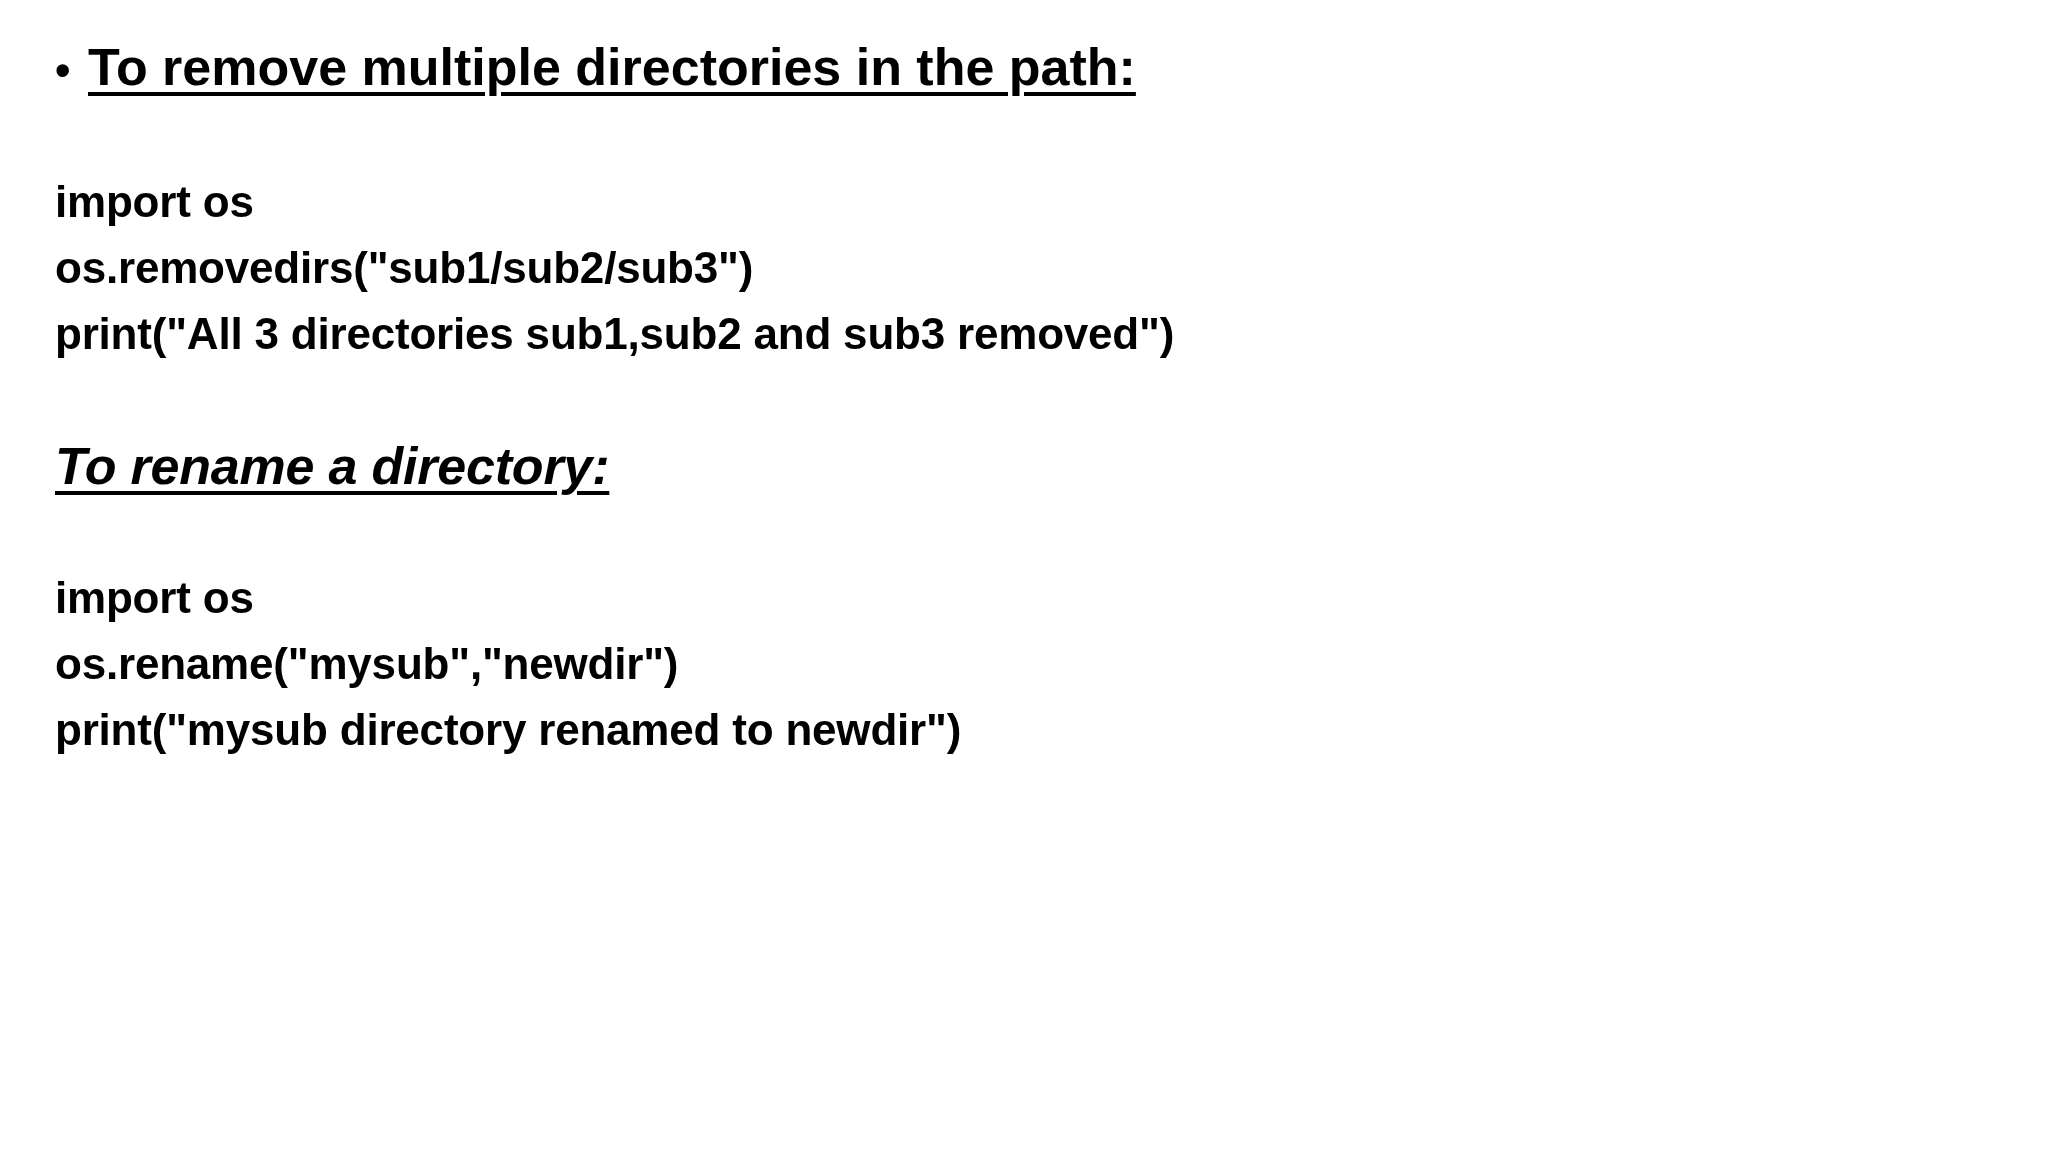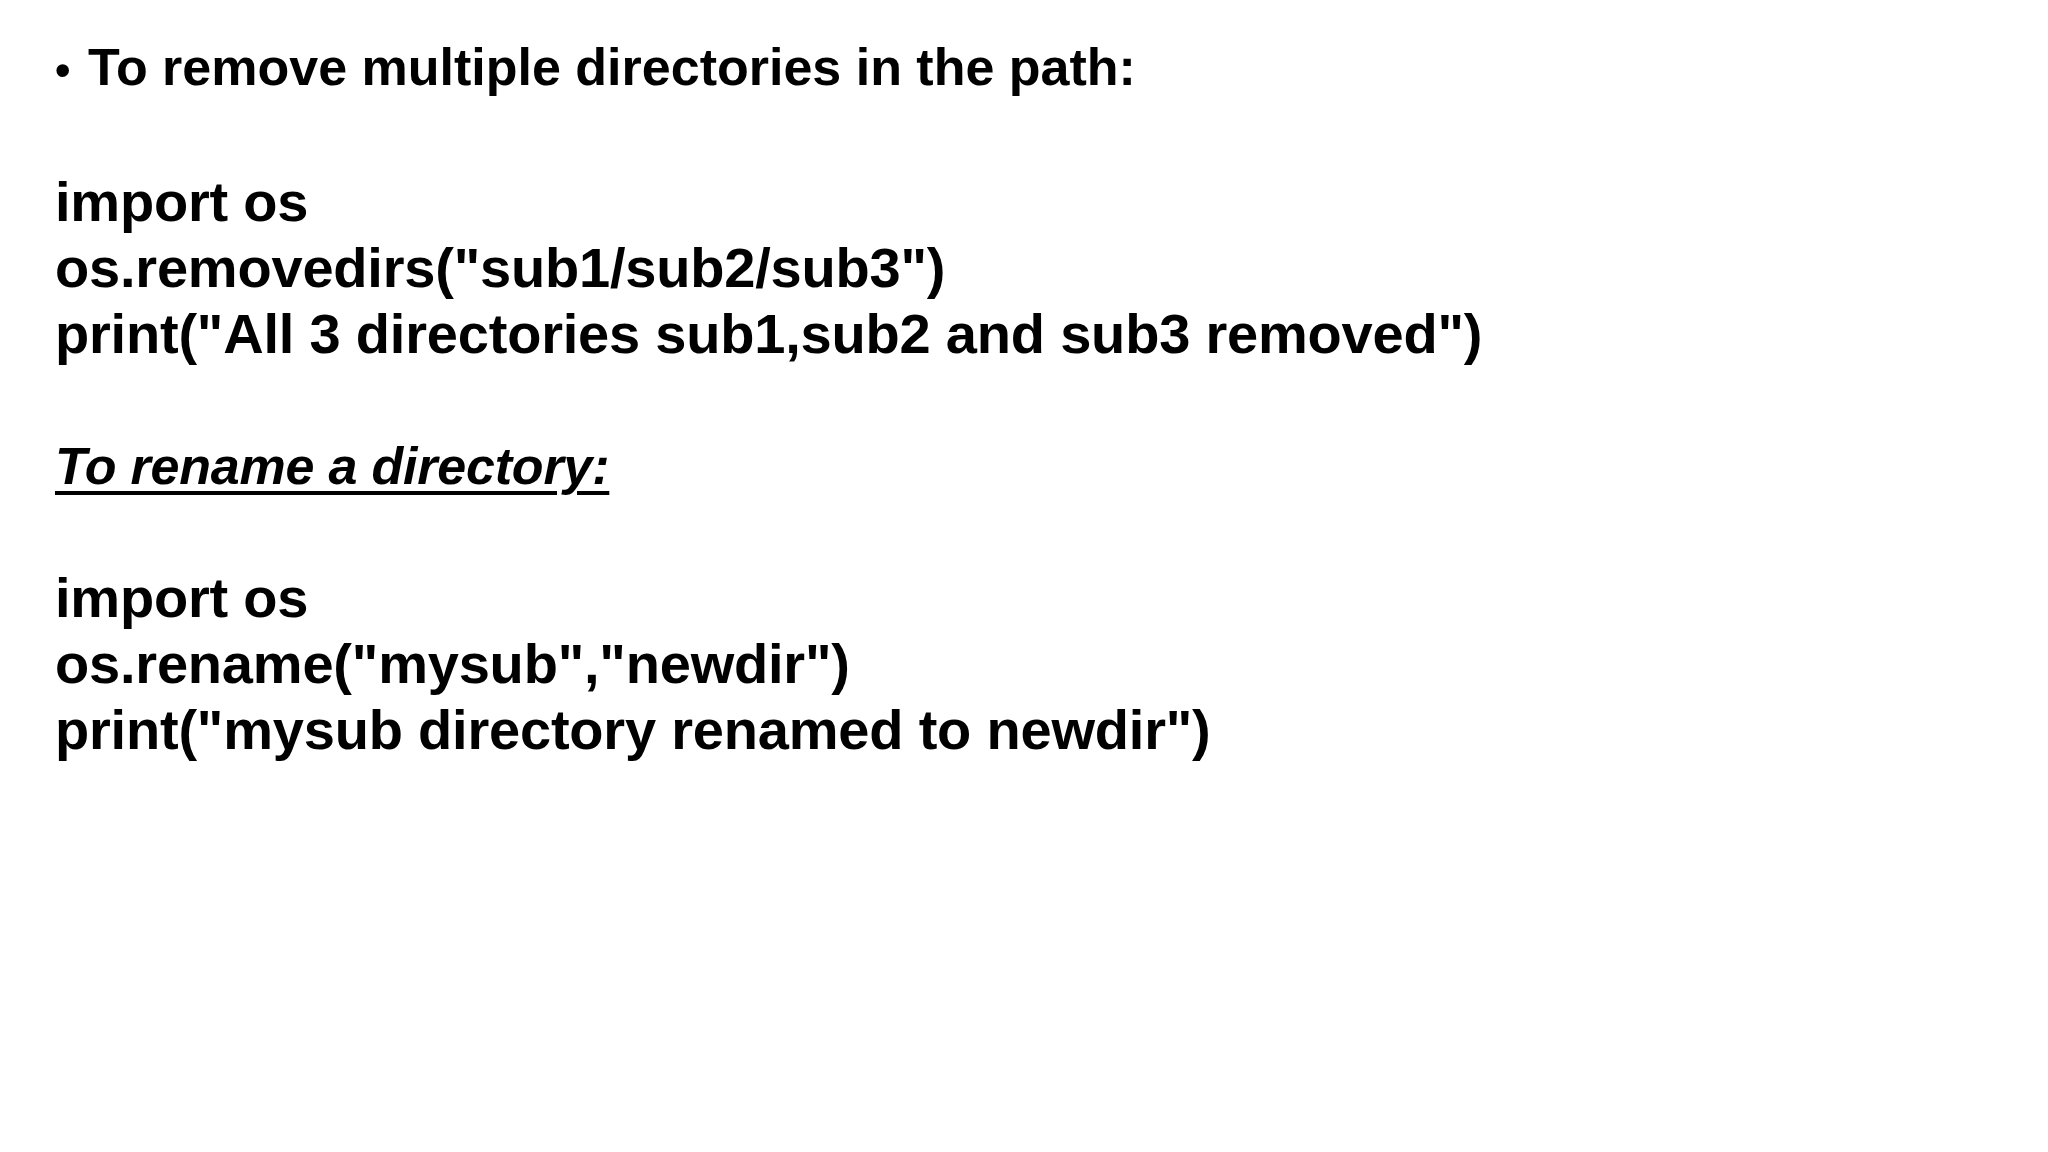--- a/index.html
+++ b/index.html
@@ -58,35 +58,36 @@
     font-weight: bold;
     line-height: 66px;
     width: 33px;
     color: #000000;
   }
   .bullet-text {
     flex: 0 0 auto;
     font-size: 52px;
     font-weight: bold;
     line-height: 66px;
+    text-decoration: underline;
     text-decoration-thickness: 4px;
     text-underline-offset: 7px;
     white-space: pre;
     color: #000000;
   }
 
   .heading-underline {
     text-decoration: underline;
     text-decoration-thickness: 4px;
     text-underline-offset: 7px;
     font-style: italic;
   }
 
   .code-line {
-    font-size: 56px;
+    font-size: 44px;
     font-weight: bold;
     line-height: 66px;
   }
 
   .spacer {
     display: block;
     height: 66px;
   }
 </style>
 </head>

